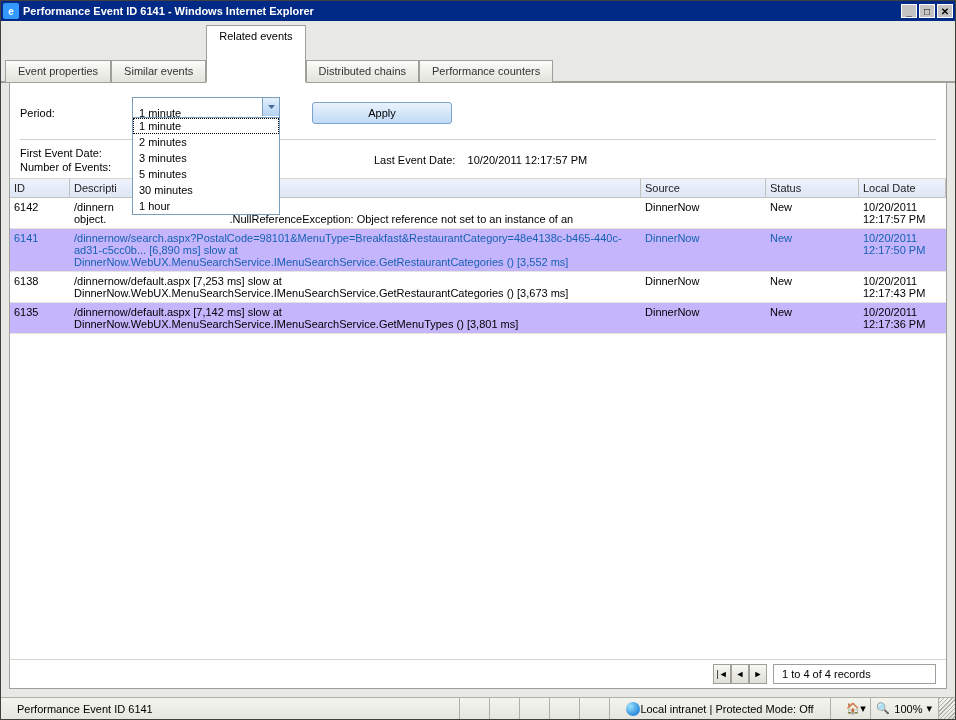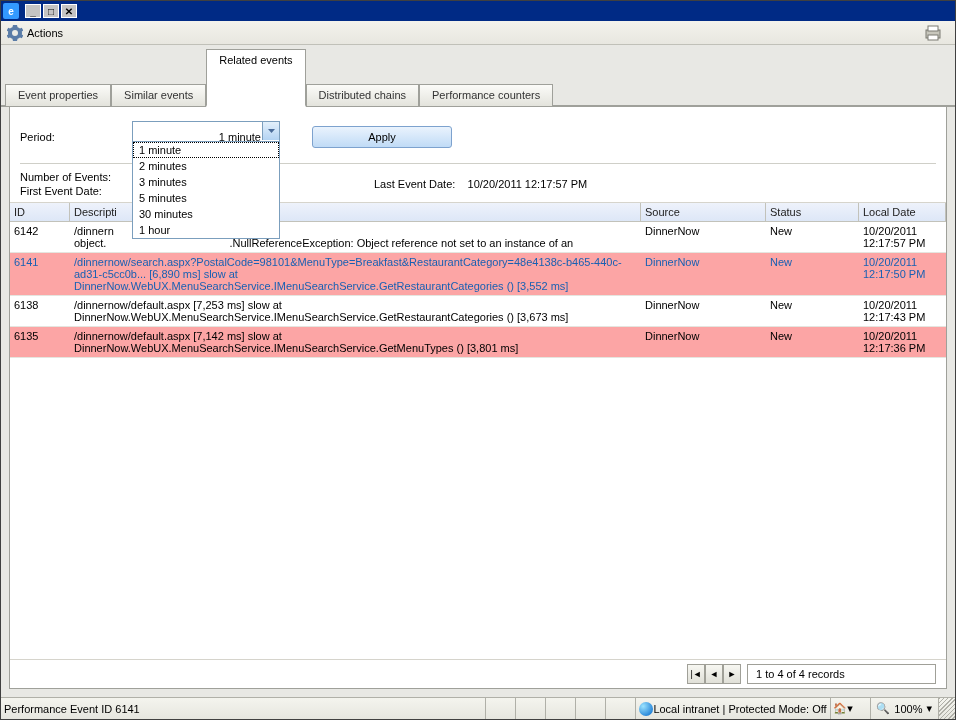--- a/index.html
+++ b/index.html
@@ -13,21 +13,21 @@
   .toolbar .gear { width:16px; height:16px; margin-right:4px; display:inline-block; }
   .print-icon { position:absolute; right:12px; top:2px; width:20px; height:20px; }
   .client { flex:1; display:flex; flex-direction:column; padding:0; background:#e8e8e4; position:relative; }
   .tabs { display:flex; border-bottom:2px solid #9fa09a; padding-left:4px; margin-top:2px; }
   .tab { padding:4px 12px 5px; border:1px solid #9fa09a; border-bottom:none; background:linear-gradient(#fbfbf8,#e3e3dc); margin-right:0px; position:relative; top:1px; cursor:default; color:#333;}
   .tab.active { background:#fff; border-bottom:2px solid #fff; top:2px; z-index:2; color:#000;}
   .tab:not(.active){ border-right:1px solid #9fa09a;margin-top:36px;}
   .content { background:#fff; margin:0 8px 8px 8px; border:1px solid #9fa09a; border-top:none; flex:1; display:flex; flex-direction:column; padding:14px 0 0 0; }
   .filter-row { display:flex; align-items:center; padding:0 10px 10px 10px; gap:12px; }
   .filter-row label { width:100px; }
-  .combo { position:relative; width:148px; height:32px; border:1px solid #7b9ebd; background:#fff; display:flex; align-items:center; padding:0 18px 0 6px; cursor:default;justify-content:flex-end;}
+  .combo { position:relative; width:148px; height:32px; border:1px solid #7b9ebd; background:#fff; display:flex; align-items:center; padding:0 18px 0 6px; cursor:default;}
   .combo .arrow { position:absolute; right:0; top:0; width:17px; height:18px; background:linear-gradient(#e3f0fb,#b3d3f3); border-left:1px solid #7b9ebd; display:flex; align-items:center; justify-content:center; }
   .combo .arrow svg { width:7px; height:4px; }
   .dropdown-list { position:absolute; left:-1px; top:19px; width:148px; border:1px solid #7b9ebd; background:#fff; z-index:50; }
   .dropdown-list .opt { padding:2px 6px; cursor:default; }
   .dropdown-list .opt.dotted { outline:1px dotted #000; outline-offset:-1px; }
   .apply-btn { width:140px; height:22px; margin-left:20px; background:linear-gradient(#eaf3fd,#c0dbf6); border:1px solid #7da2ce; border-radius:3px; display:flex; align-items:center; justify-content:center; cursor:default; }
   .hr { border:none; border-top:1px solid #cfcfc8; margin:0 10px 6px 10px; }
   .meta-row { display:flex; padding:0 10px 4px 10px; align-items:center; }
   .meta-row .left { width:350px; }
   .meta-row .left div { padding:1px 0; }
@@ -35,66 +35,52 @@
   .grid { border-top:1px solid #d6d4cc; }
   .head-row { display:flex; background:linear-gradient(#eef2fb,#dde7f7); border-bottom:1px solid #c2c2ba;justify-content:space-between;}
   .head-row .col, .data-row .col { padding:3px 4px; border-right:1px solid #c2c2ba; overflow:hidden; }
   .head-row .col { font-weight:normal; color:#222; }
   .col-id { width:60px; flex-shrink:0;}
   .col-desc { flex:1; }
   .col-source { width:125px; flex-shrink:0;}
   .col-status { width:93px; flex-shrink:0;}
   .col-date { width:87px; flex-shrink:0; border-right:none;}
   .data-row { display:flex; border-bottom:1px solid #e5e5df; }
-  .data-row.alt { background:#fca5a5;}
+  .data-row.alt { background:#c4b5fd;}
   .data-row .col { border-right:1px solid transparent;}
   .highlight { color:#1860b3; }
   .grid-area { flex:1; display:flex; flex-direction:column;}
   .table-body { flex:1; overflow:hidden; position:relative;}
   .pager { display:flex; justify-content:flex-end; align-items:center; padding:4px 10px; border-top:1px solid #d6d4cc; gap:6px;}
   .pager .nav { display:flex; }
   .pager .nav button { width:18px; height:20px; border:1px solid #a0a098; background:linear-gradient(#f7f7f2,#e0e0d8); padding:0; display:flex; align-items:center; justify-content:center; font-size:9px; cursor:default;}
-  .pager-info { border:1px solid #a0a098; background:#fff; width:189px; height:20px; display:flex; align-items:center; padding:8px 8px; }
+  .pager-info { border:1px solid #a0a098; background:#fff; width:163px; height:20px; display:flex; align-items:center; padding:8px 8px; }
   .statusbar { height:22px; border-top:1px solid #b0b0a8; display:flex; align-items:center; background:linear-gradient(#f4f4ee,#e6e6df); font-size:11px;}
-  .statusbar .pane { border-right:1px solid #b0b0a8; height:100%; display:flex; align-items:center; padding:0 3px; }
+  .statusbar .pane { border-right:1px solid #b0b0a8; height:100%; display:flex; align-items:center; padding:0 16px; }
   .statusbar .pane.flex1 { flex:1; }
   .statusbar .pane.empty { width:30px; padding:0;}
   .statusbar .zone { display:flex; align-items:center; }
   .globe { width:14px; height:14px; background:radial-gradient(circle at 30% 30%,#9be3ff,#0066cc); border-radius:50%; }
   .statusbar .zoom { display:flex; align-items:center; gap:4px; padding:0 6px;}
   .grip { width:16px; height:100%; background:repeating-linear-gradient(135deg,#b0b0a8 0 1px,transparent 1px 3px);}
   svg.gear-ico path{fill:#5a7ca7;}
 </style>
 </head>
 <body>
 
 <div class="window">
 
   <div class="titlebar">
     <span class="ie-icon">e</span>
+    <span class="title-text">Performance Event ID 6141 - Windows Internet Explorer</span>
     <span class="win-btn">_</span>
     <span class="win-btn">□</span>
     <span class="win-btn">✕</span>
   </div>
 
-  <div class="toolbar">
-    <span class="gear">
-      <svg class="gear-ico" viewBox="0 0 16 16">
-          <path d="M8 5a3 3 0 100 6 3 3 0 000-6zm7 3c0 .5-.1 1-.2 1.4l1.5 1.2-1.5 2.6-1.8-.7c-.7.6-1.5 1-2.4 1.2L10 16H6l-.6-2.3c-.9-.2-1.7-.6-2.4-1.2l-1.8.7L-.3 10.6l1.5-1.2C1.1 9 1 8.5 1 8s.1-1 .2-1.4L-.3 5.4l1.5-2.6 1.8.7c.7-.6 1.5-1 2.4-1.2L6 0h4l.6 2.3c.9.2 1.7.6 2.4 1.2l1.8-.7 1.5 2.6-1.5 1.2c.1.4.2.9.2 1.4z"></path>
-        </svg>
-    </span>
-    <span>Actions</span>
-    <span class="print-icon">
-      <svg viewBox="0 0 20 20">
-          <rect x="3" y="7" width="14" height="8" fill="#c8c7bd" stroke="#7a7a72"></rect>
-          <rect x="5" y="3" width="10" height="5" fill="#fff" stroke="#7a7a72"></rect>
-          <rect x="5" y="12" width="10" height="5" fill="#fff" stroke="#7a7a72"></rect>
-        </svg>
-    </span>
-  </div>
 
   <div class="client">
     <div class="tabs">
       <div class="tab">Event properties</div>
       <div class="tab">Similar events</div>
       <div class="tab active">Related events</div>
       <div class="tab">Distributed chains</div>
       <div class="tab">Performance counters</div>
     </div>
 
@@ -119,22 +105,22 @@
         </div>
         <div class="apply-btn">
           <span>Apply</span>
         </div>
       </div>
 
       <hr class="hr">
 
       <div class="meta-row">
         <div class="left">
+          <div>First Event Date:</div>
           <div>Number of Events:</div>
-          <div>First Event Date:</div>
         </div>
         <div class="right">
           <span>Last Event Date:</span>
           &nbsp;&nbsp;
           <span>10/20/2011 12:17:57 PM</span>
         </div>
       </div>
 
       <div class="grid-area">
         <div class="grid">

